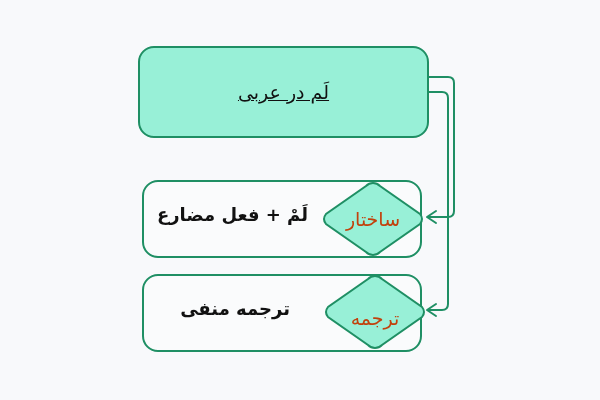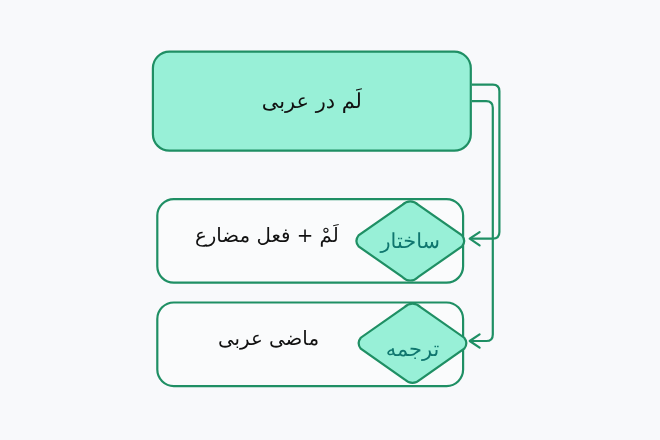--- a/index.html
+++ b/index.html
@@ -1,27 +1,27 @@
 <!DOCTYPE html>
 <html><head>
 <meta charset="utf-8">
 <style>
   html, body { margin:0; padding:0; }
   body { width:600px; height:400px; background:#f8f9fb; position:relative; overflow:hidden;
          font-family:"DejaVu Sans", sans-serif; }
-  .node { position:absolute; box-sizing:border-box; }
+  .node { position:absolute; box-sizing:border-box;text-decoration:underline; }
   .root { left:138px; top:46px; width:291px; height:92px; background:#98f0d7;
           border:2px solid #1f8f64; border-radius:16px; display:flex; align-items:center; justify-content:center;
           font-size:19px; color:#111; direction:rtl; }
   .card { left:142px; height:78px; width:280px; background:#fafbfc; border:2px solid #1f8f64;
           border-radius:16px; }
-  .card-text { position:absolute; font-size:18px; color:#111; direction:rtl; white-space:nowrap; }
+  .card-text { position:absolute; font-size:18px; color:#111; direction:rtl; white-space:nowrap;font-weight:bold; }
   .diamond-wrap { position:absolute; }
   .diamond-label { position:absolute; left:0; right:0; top:0; bottom:0; display:flex; align-items:center;
-                   justify-content:center; font-size:19px; color:#0f766e; direction:rtl; }
+                   justify-content:center; font-size:19px; color:#c2410c; direction:rtl; }
   svg.lines { position:absolute; left:0; top:0; }
 </style>
 </head>
 <body>
 
 <svg class="lines" width="600" height="400">
 
   <path d="M429 77 H448 Q454 77 454 83 V211 Q454 217 448 217 H428" fill="none" stroke="#1f8f64" stroke-width="2"></path>
   <path d="M436 211 L427 217 L436 223" fill="none" stroke="#1f8f64" stroke-width="2" stroke-linecap="round" stroke-linejoin="round"></path>
 
@@ -36,19 +36,19 @@
 <div class="node card" style="top:180px;"></div>
 <div class="card-text" style="right:292px; top:204px;">لَمْ + فعل مضارع</div>
 <div class="diamond-wrap" style="left:320px; top:181px; width:106px; height:76px;">
   <svg width="106" height="76">
     <path d="M53 2 Q57 2 60 5 L100 33 Q104 38 100 43 L60 71 Q57 74 53 74 Q49 74 46 71 L6 43 Q2 38 6 33 L46 5 Q49 2 53 2 Z" fill="#98f0d7" stroke="#1f8f64" stroke-width="2"></path>
   </svg>
   <div class="diamond-label">ساختار</div>
 </div>
 
 <div class="node card" style="top:274px;"></div>
-<div class="card-text" style="right:310px; top:298px;">ماضی عربی</div>
+<div class="card-text" style="right:310px; top:298px;">ترجمه منفی</div>
 <div class="diamond-wrap" style="left:322px; top:274px; width:106px; height:88px;">
   <svg width="106" height="76">
     <path d="M53 2 Q57 2 60 5 L100 33 Q104 38 100 43 L60 71 Q57 74 53 74 Q49 74 46 71 L6 43 Q2 38 6 33 L46 5 Q49 2 53 2 Z" fill="#98f0d7" stroke="#1f8f64" stroke-width="2"></path>
   </svg>
   <div class="diamond-label">ترجمه</div>
 </div>
 
 </body></html>

